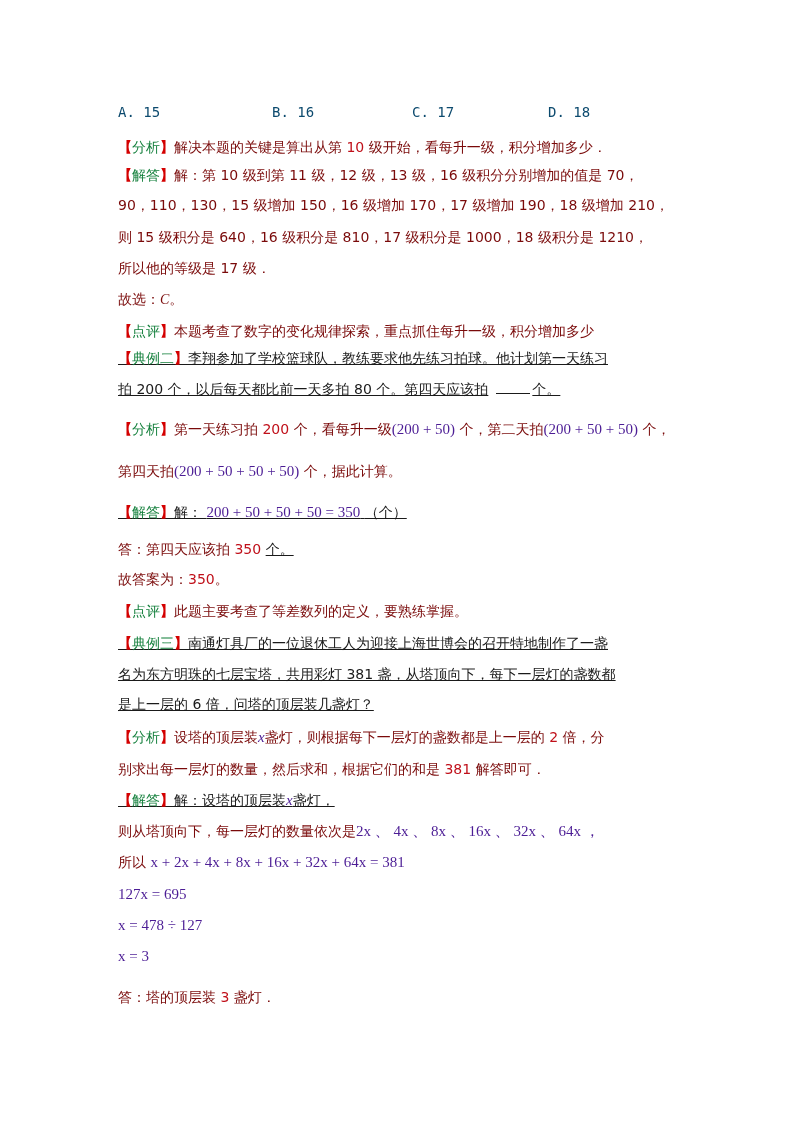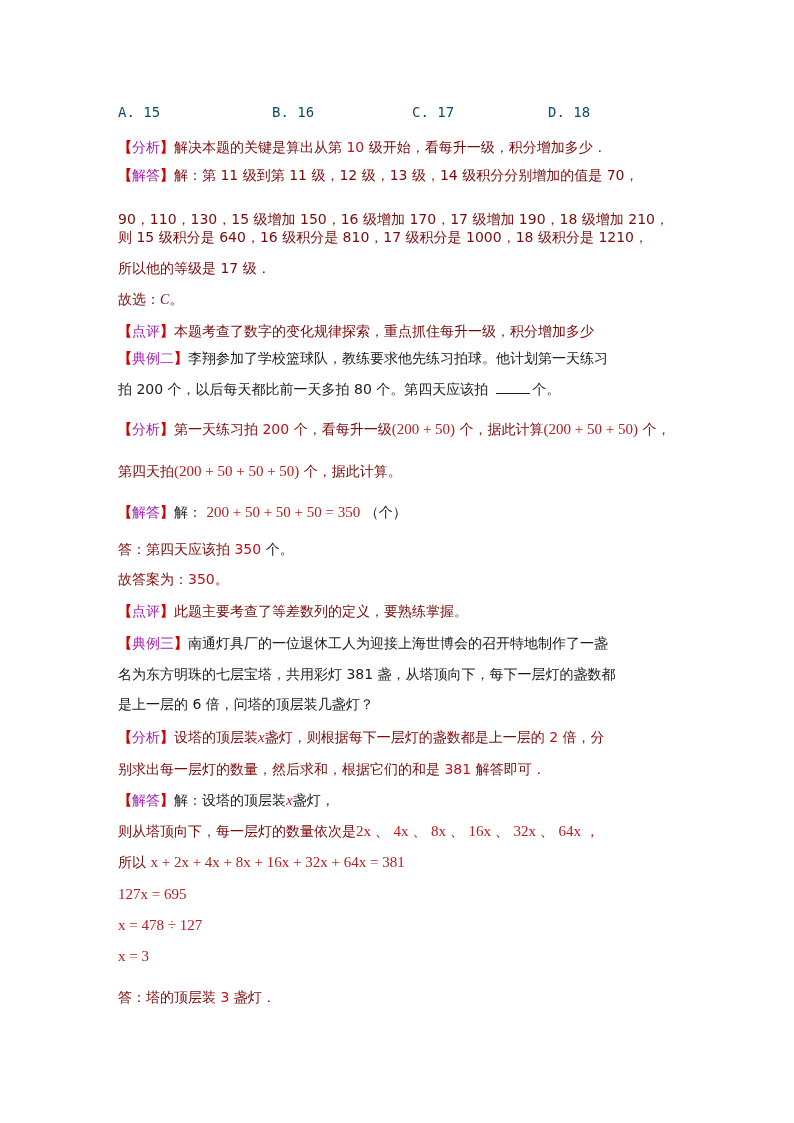--- a/index.html
+++ b/index.html
@@ -1,24 +1,24 @@
 <!DOCTYPE html>
 <html><head>
 <meta charset="utf-8">
 <style>
   html, body { margin: 0; padding: 0; background: #ffffff; }
   body { width: 794px; height: 1123px; position: relative; overflow: hidden;
          font-family: "DejaVu Sans", "Liberation Sans", sans-serif; font-size: 14px; color: #111; }
   .line { position: absolute; left: 118px; white-space: nowrap; line-height: 18px; font-size: 14px; }
-  .blk { color: #1a1a1a; }
+  .blk { color: #1a1a1a; text-decoration: underline; }
   .dr { color: #7a0a0a; }
   .rd { color: #c0101a; margin-top: 40px; }
   .br { color: #d40000; font-weight: bold; }
-  .tag { color: #a21caf; }
-  .math { font-family: "Liberation Serif", "DejaVu Serif", serif; font-size: 15px; color: #b91c1c; }
+  .tag { color: #15803d; }
+  .math { font-family: "Liberation Serif", "DejaVu Serif", serif; font-size: 15px; color: #4c1d95; }
   .mi { font-style: italic; }
   .opt { position: absolute; top: 104px; font-family: "DejaVu Sans Mono", monospace; font-size: 14px; color: #0c4a6e; }
   .blank { display: inline-block; width: 34px; border-bottom: 1px solid #1a1a1a; margin: 0 2px 0 8px; height: 13px; vertical-align: baseline; }
 </style>
 </head>
 <body>
 
 <div>
   <span class="opt" style="left:118px">A. 15</span>
   <span class="opt" style="left:272px">B. 16</span>
@@ -26,23 +26,23 @@
   <span class="opt" style="left:548px">D. 18</span>
 </div>
 
 <div class="line dr" style="top:138px">
   <span class="br">【</span><span class="tag">分析</span><span class="br">】</span><span>解决本题的关键是算出从第</span>
   <span class="rd">10</span>
   <span>级开始，看每升一级，积分增加多少．</span>
 </div>
 
 <div class="line dr" style="top:166px">
-  <span class="br">【</span><span class="tag">解答</span><span class="br">】</span><span>解：第 11 级到第 11 级，12 级，13 级，14 级积分分别增加的值是 70，</span>
+  <span class="br">【</span><span class="tag">解答</span><span class="br">】</span><span>解：第 10 级到第 11 级，12 级，13 级，16 级积分分别增加的值是 70，</span>
 </div>
-<div class="line dr" style="top:210px">90，110，130，15 级增加 150，16 级增加 170，17 级增加 190，18 级增加 210，</div>
+<div class="line dr" style="top:196px">90，110，130，15 级增加 150，16 级增加 170，17 级增加 190，18 级增加 210，</div>
 <div class="line dr" style="top:228px">则 15 级积分是 640，16 级积分是 810，17 级积分是 1000，18 级积分是 1210，</div>
 <div class="line dr" style="top:259px">所以他的等级是 17 级．</div>
 
 <div class="line dr" style="top:290px">
   <span>故选：</span><span class="mi" style="font-family:'Liberation Serif',serif;">C</span><span>。</span>
 </div>
 
 <div class="line dr" style="top:322px">
   <span class="br">【</span><span class="tag">点评</span><span class="br">】</span><span>本题考查了数字的变化规律探索，重点抓住每升一级，积分增加多少</span>
 </div>
@@ -51,21 +51,21 @@
   <span class="br">【</span><span class="tag">典例二</span><span class="br">】</span><span>李翔参加了学校篮球队，教练要求他先练习拍球。他计划第一天练习</span>
 </div>
 <div class="line blk" style="top:380px">
   <span>拍 200 个，以后每天都比前一天多拍 80 个。第四天应该拍</span><span class="blank"></span><span>个。</span>
 </div>
 
 <div class="line dr" style="top:420px">
   <span class="br">【</span><span class="tag">分析</span><span class="br">】</span><span>第一天练习拍</span>
   <span class="rd">200</span>
   <span>个，看每升一级</span><span class="math">(200 + 50)</span>
-  <span>个，据此计算</span><span class="math">(200 + 50 + 50)</span>
+  <span>个，第二天拍</span><span class="math">(200 + 50 + 50)</span>
   <span>个，</span>
 </div>
 <div class="line dr" style="top:462px">
   <span>第四天拍</span><span class="math">(200 + 50 + 50 + 50)</span>
   <span>个，据此计算。</span>
 </div>
 
 <div class="line blk" style="top:503px">
   <span class="br">【</span><span class="tag">解答</span><span class="br">】</span><span>解：</span>
   <span class="math">200 + 50 + 50 + 50 = 350</span>

